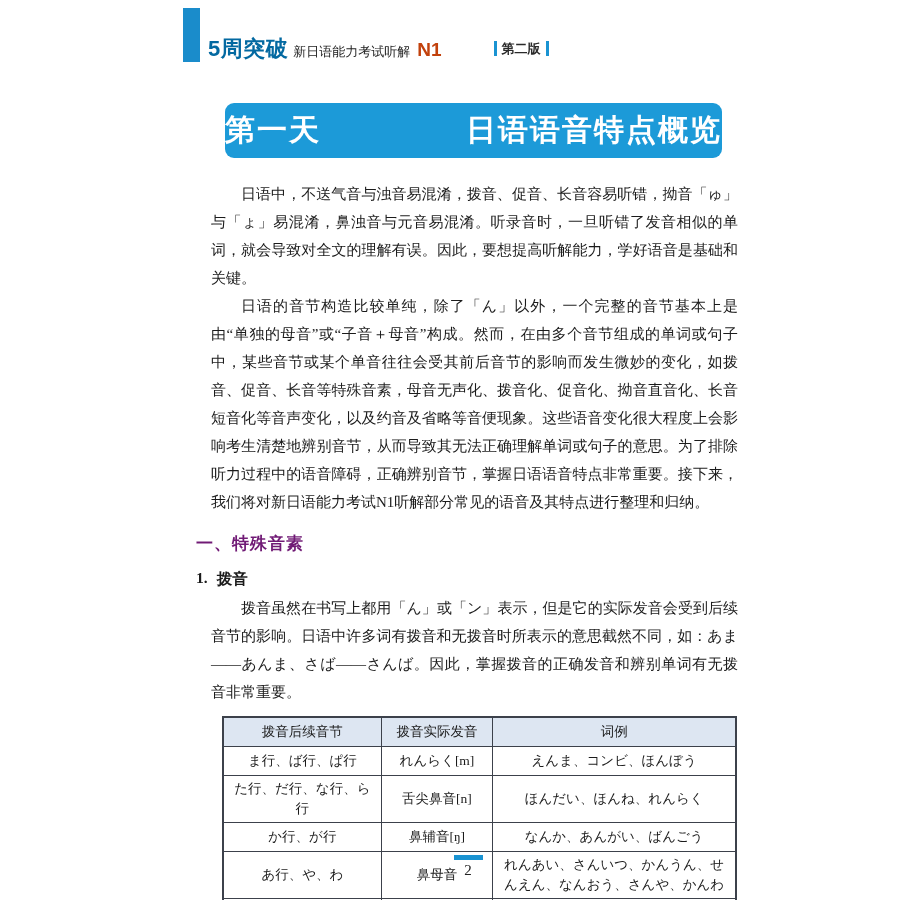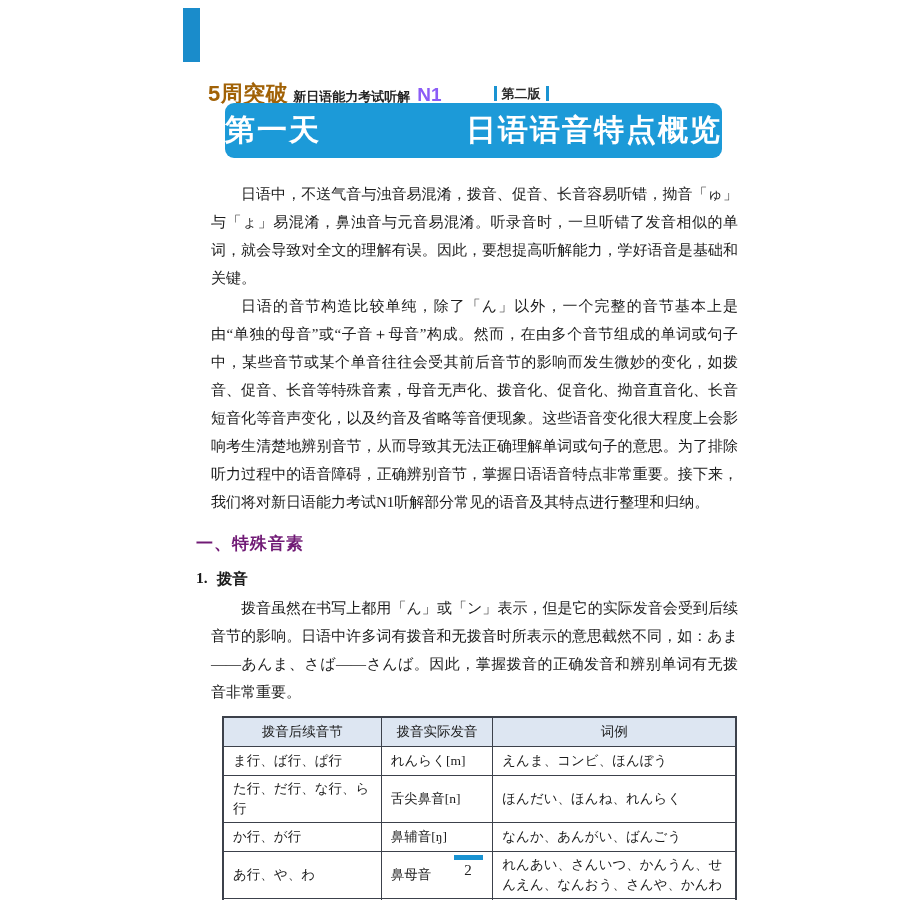--- a/index.html
+++ b/index.html
@@ -32,34 +32,33 @@
     left: 208px;
     top: 34px;
     display: flex;
     align-items: baseline;
     white-space: nowrap;
     font-family: "Liberation Sans", "DejaVu Sans", sans-serif;
   }
   .series-title {
     font-size: 22px;
     font-weight: bold;
-    color: #a16207;
+    color: #0369a1;
     letter-spacing: 0.5px;
-    margin-top: 45px;
   }
   .subtitle {
     font-size: 13px;
-    font-weight: bold;
+    font-weight: normal;
     color: #222222;
     margin-left: 5px;
   }
   .level {
     font-size: 19px;
     font-weight: bold;
-    color: #8b5cf6;
+    color: #c2410c;
     margin-left: 7px;
   }
   .edition {
     display: inline-flex;
     align-items: center;
     margin-left: 8px;
     padding-left: 44px;
   }
   .edition .vbar {
     display: inline-block;
@@ -126,21 +125,21 @@
     border-collapse: collapse;
     margin: 10px 0 6px 11px;
     width: 515px;
     font-size: 13.5px;
     line-height: 20px;
     border: 2px solid #3c414b;
   }
   table.hatsuon th, table.hatsuon td {
     border: 1px solid #3c414b;
     padding: 3px 9px;
-    text-align: left;
+    text-align: center;
     vertical-align: middle;
   }
   table.hatsuon th {
     background: #dde6f2;
     font-weight: normal;
     text-align: center;
     height: 22px;
   }
   table.hatsuon td { height: 22px; }
   .col1 { width: 144px; }

